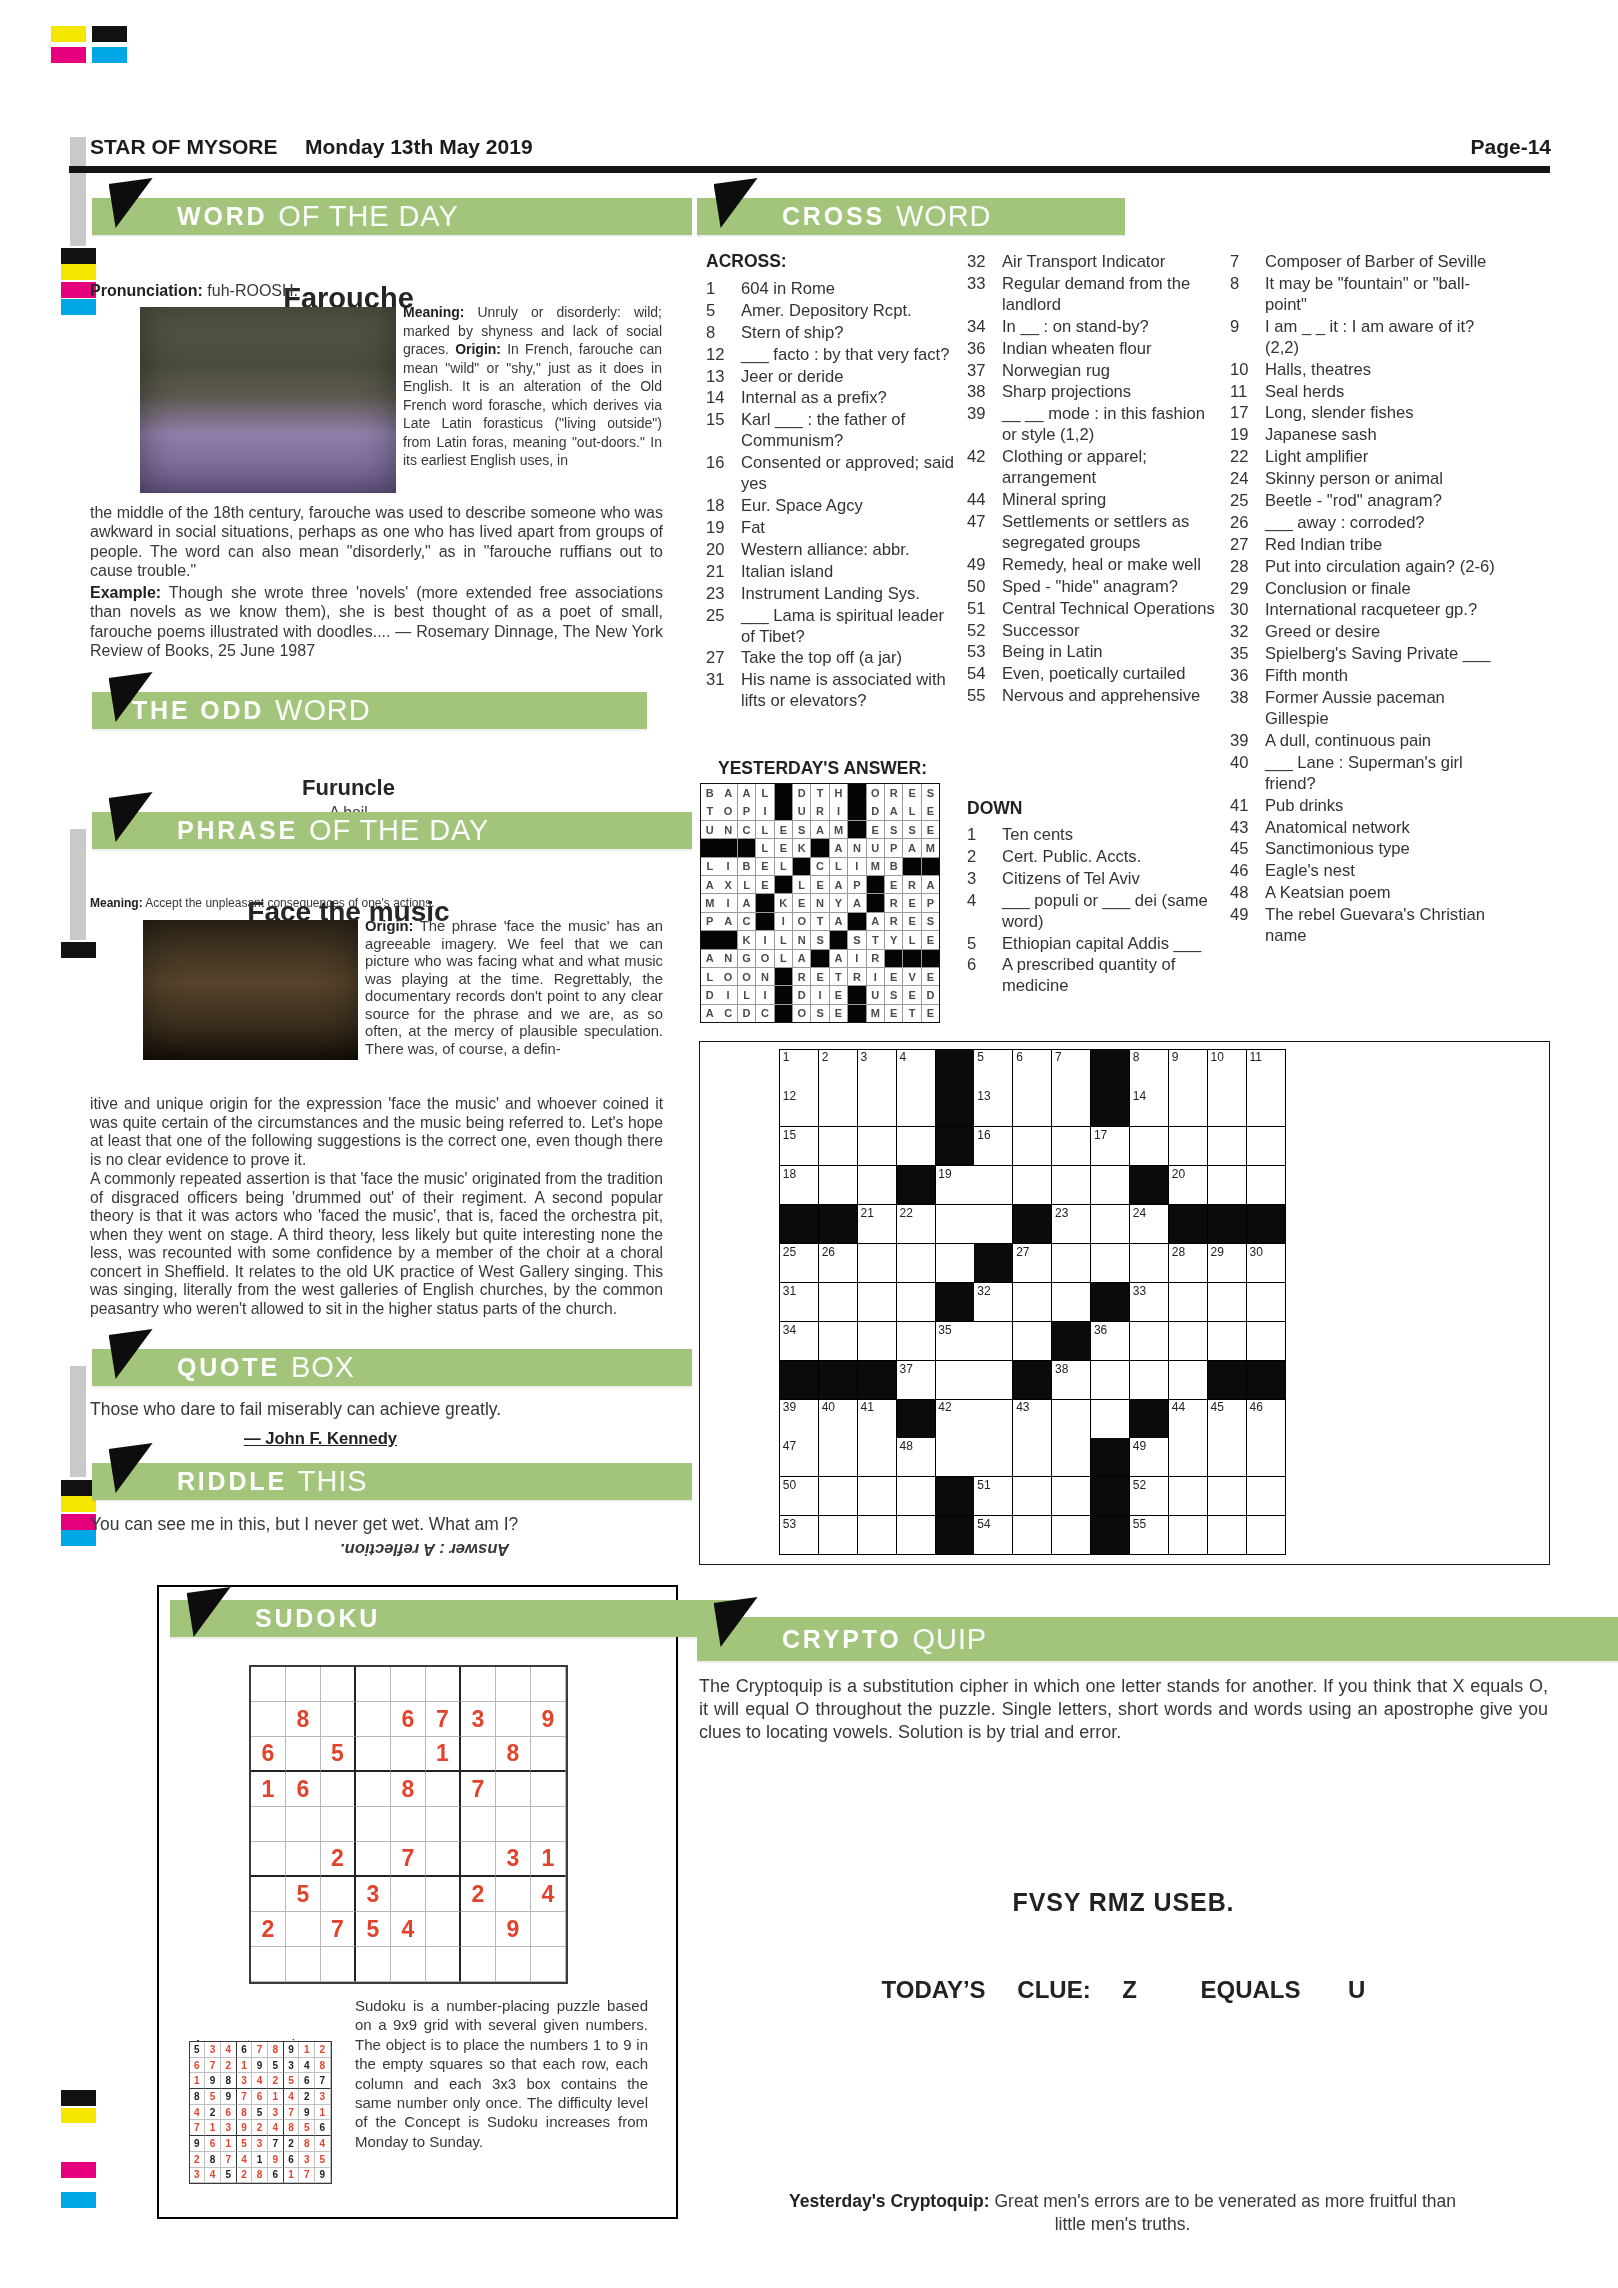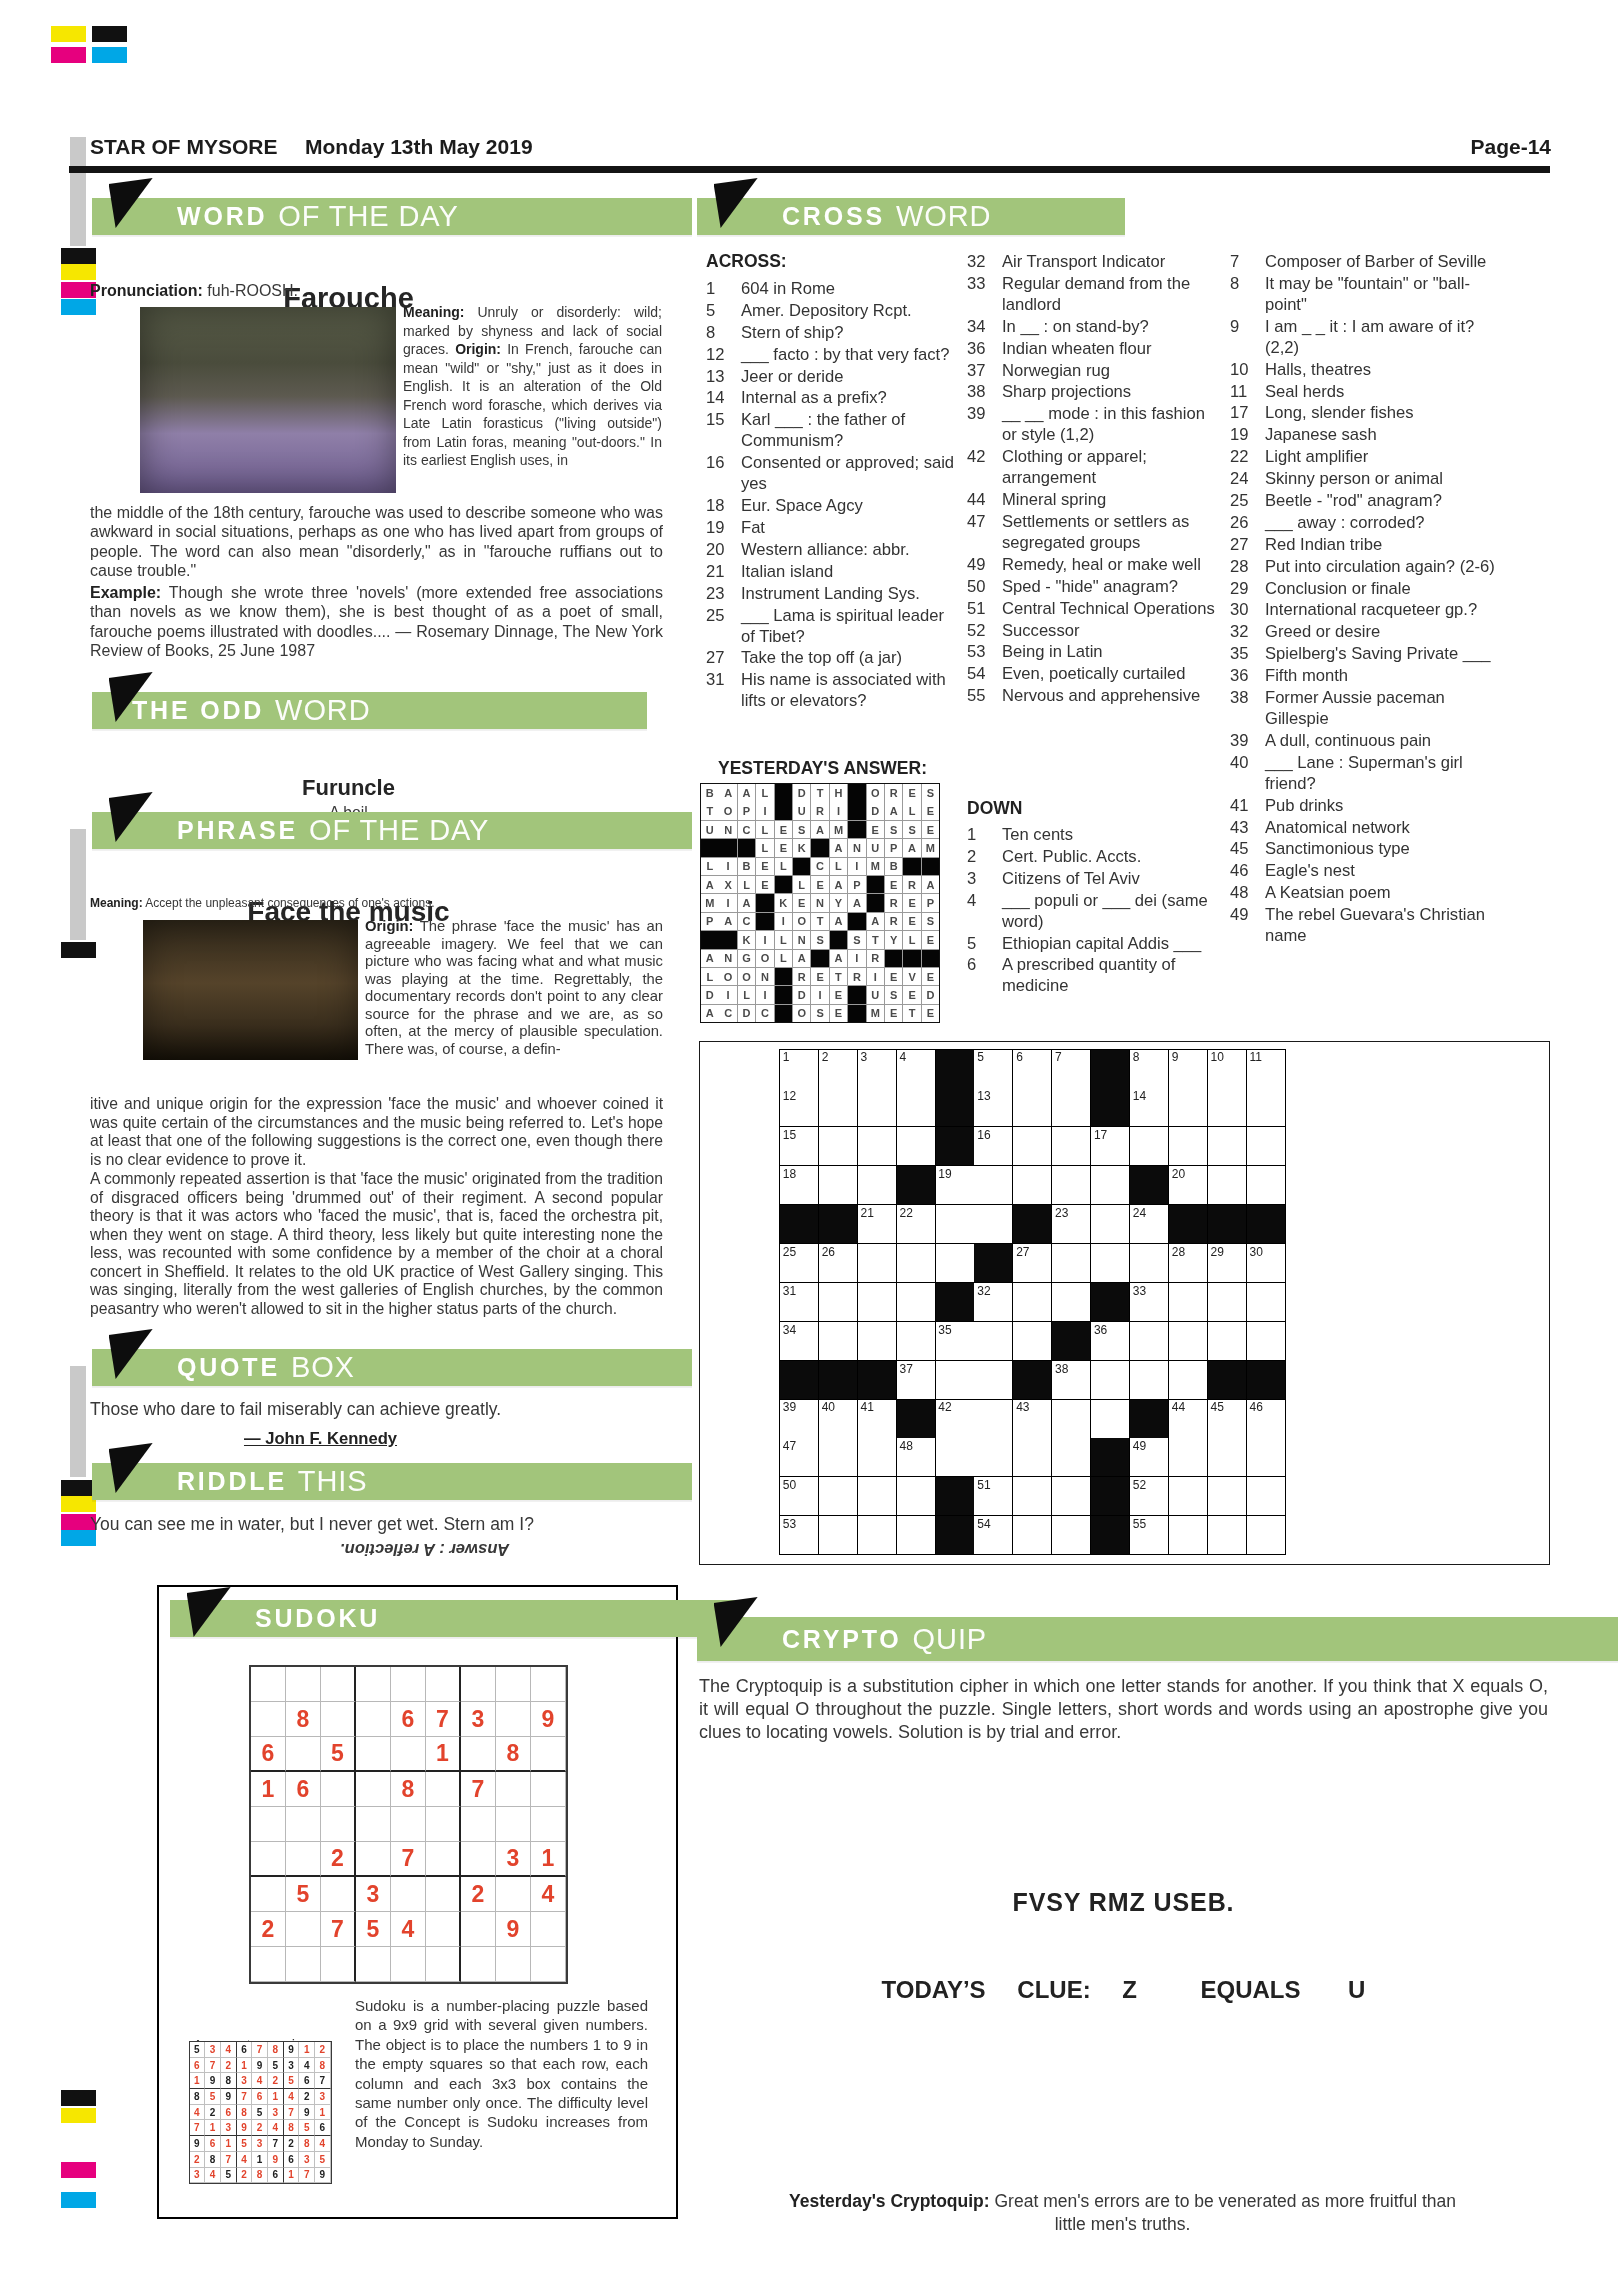--- a/index.html
+++ b/index.html
@@ -162,21 +162,21 @@
     <span class="light">BOX</span>
   </div>
   <div class="abs" style="left:90px;top:1399px;width:573px;font-size:17.5px;">Those who dare to fail miserably can achieve greatly.</div>
   <div class="abs b" style="left:90px;top:1429px;width:461px;text-align:center;font-size:16.6px;text-decoration:underline;">— John F. Kennedy</div>
 
   <div class="bar" style="left:92px;top:1463px;width:515px;height:37px;">
     <div class="fold"></div>
     <span class="strong">RIDDLE</span>
     <span class="light">THIS</span>
   </div>
-  <div class="abs" style="left:90px;top:1514px;width:573px;font-size:17.5px;">You can see me in water, but I never get wet. Stern am I?</div>
+  <div class="abs" style="left:90px;top:1514px;width:573px;font-size:17.5px;">You can see me in this, but I never get wet. What am I?</div>
   <div class="abs" style="left:305px;top:1539px;width:240px;text-align:center;font-size:16.6px;">
     <span class="flip">Answer : A reflection.</span>
   </div>
 
   <div class="abs sbox" style="left:157px;top:1585px;width:517px;height:630px;">
     <div class="bar" style="left:11px;top:13px;width:480px;height:37px;">
       <div class="fold" style="top:-13px;"></div>
       <span class="strong">SUDOKU</span>
     </div>
     <div class="sgrid" style="position:absolute;left:90px;top:78px;">

